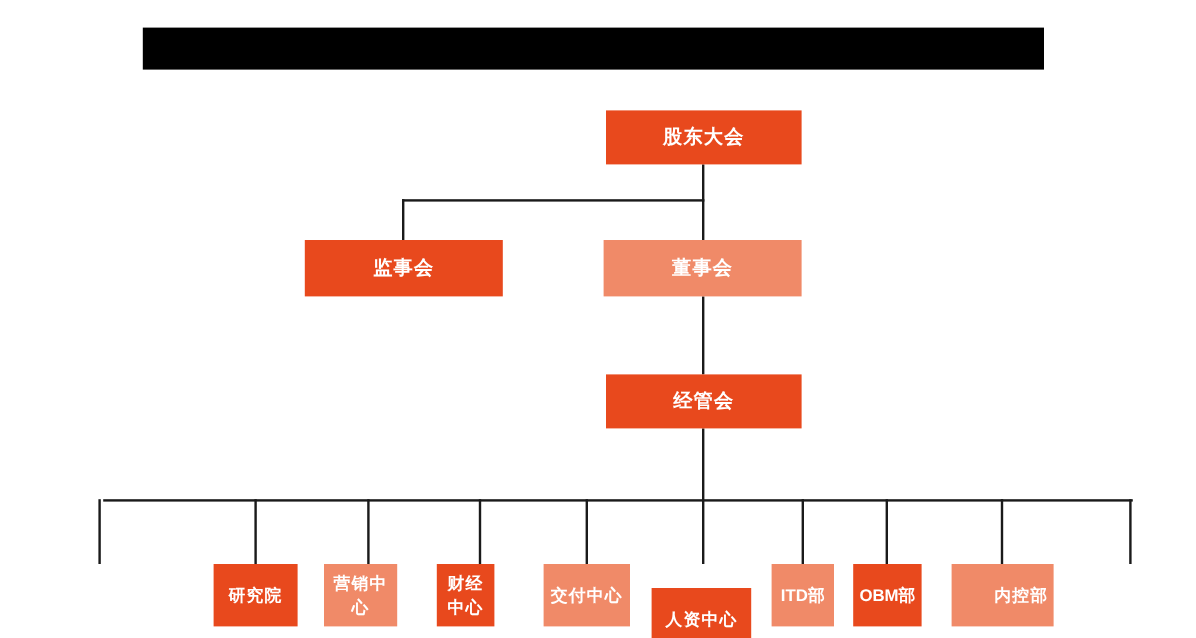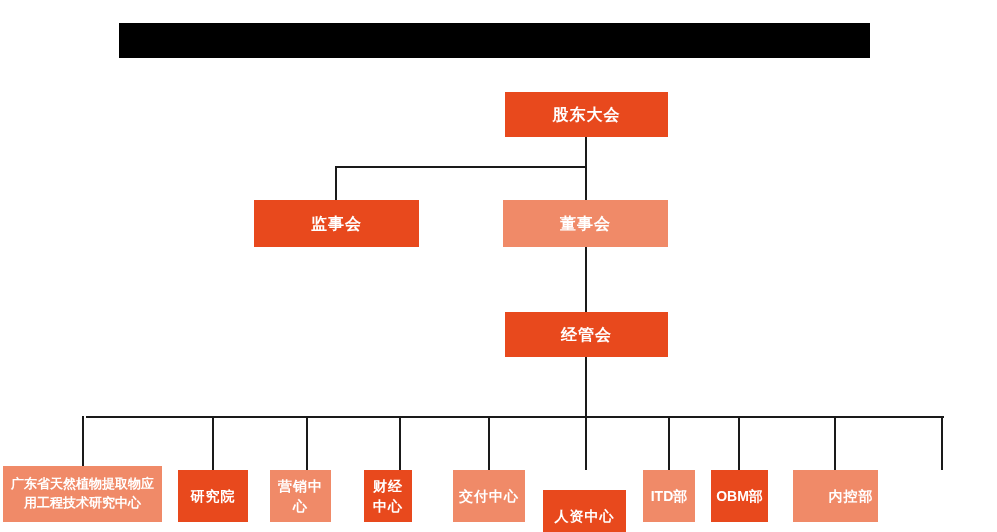--- a/index.html
+++ b/index.html
@@ -69,23 +69,20 @@
     <span>监事会</span>
   </div>
   <div class="node secondary" style="left:503px; top:200px; width:165px; height:47px; font-size:16px;">
     <span>董事会</span>
   </div>
 
   <div class="node primary" style="left:505px; top:312px; width:163px; height:45px; font-size:16px;">
     <span>经管会</span>
   </div>
 
-  <div class="node secondary" style="left:3px; top:466px; width:159px; height:56px; font-size:13px; letter-spacing:0;">
-    <span>广东省天然植物提取物应用工程技术研究中心</span>
-  </div>
   <div class="node primary" style="left:178px; top:470px; width:70px; height:52px; font-size:14px;">
     <span>研究院</span>
   </div>
   <div class="node secondary" style="left:270px; top:470px; width:61px; height:52px; font-size:14px;">
     <span>营销中心</span>
   </div>
   <div class="node primary" style="left:364px; top:470px; width:48px; height:52px; font-size:14px;">
     <span>财经中心</span>
   </div>
   <div class="node secondary" style="left:453px; top:470px; width:72px; height:52px; font-size:14px;">

